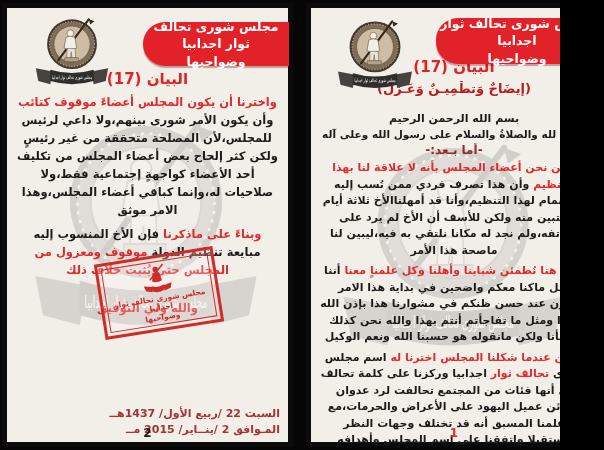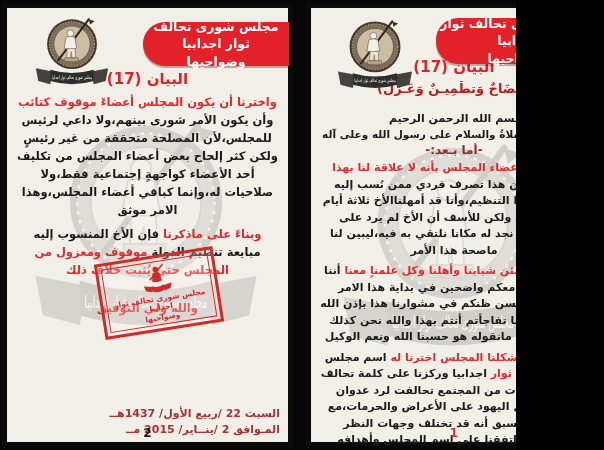--- a/index.html
+++ b/index.html
@@ -1,16 +1,16 @@
 <!DOCTYPE html>
 <html lang="ar"><head>
 <meta charset="utf-8">
 <style>
   html,body{margin:0;padding:0;background:#000;}
-  .canvas{position:relative;width:516px;height:450px;background:#060606;overflow:hidden;
+  .canvas{position:relative;width:560px;height:450px;background:#060606;overflow:hidden;
           font-family:"DejaVu Sans",sans-serif;}
   .page{position:absolute;top:3px;height:444px;background:#f2efe9;border:5px solid #0b0b0b;
         box-sizing:border-box;direction:rtl;}
   .page-left{left:2px;width:291px;}
   .page-right{left:306px;width:296px;}
 
   
   .banner{position:absolute;right:-1px;background:#e32128;color:#fff;z-index:4;
           border-radius:22px 0 0 22px;display:flex;flex-direction:column;justify-content:center;
           text-align:center;box-shadow:0 2px 1px rgba(110,8,10,.35);}

